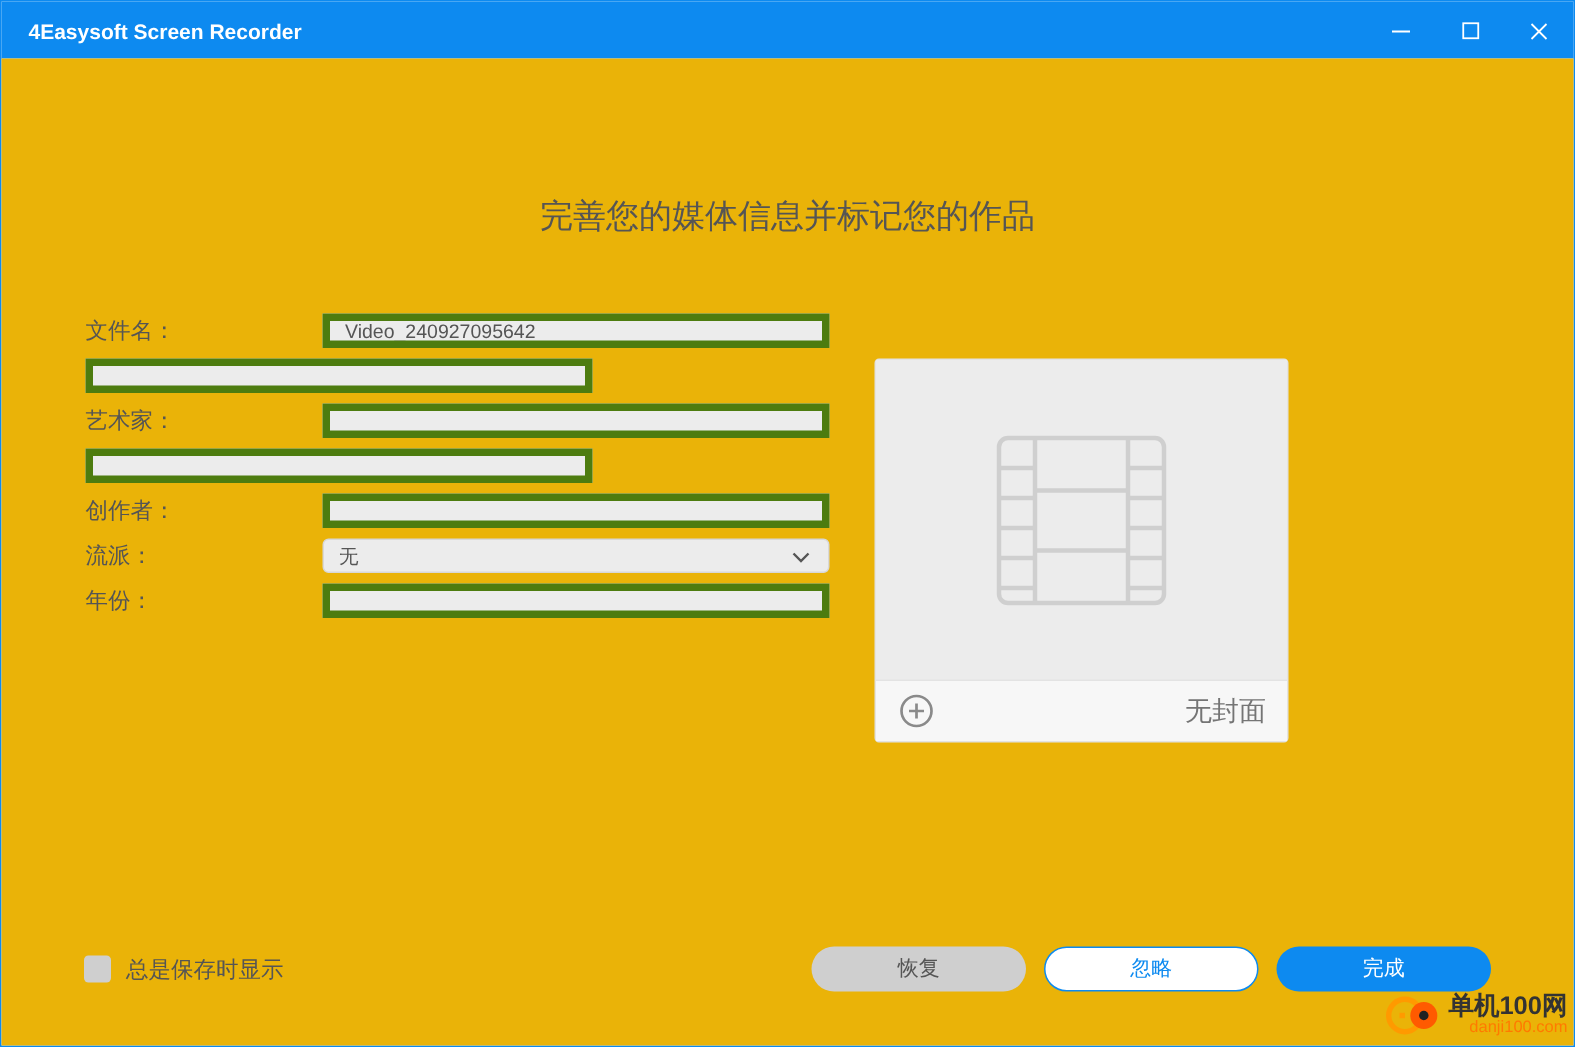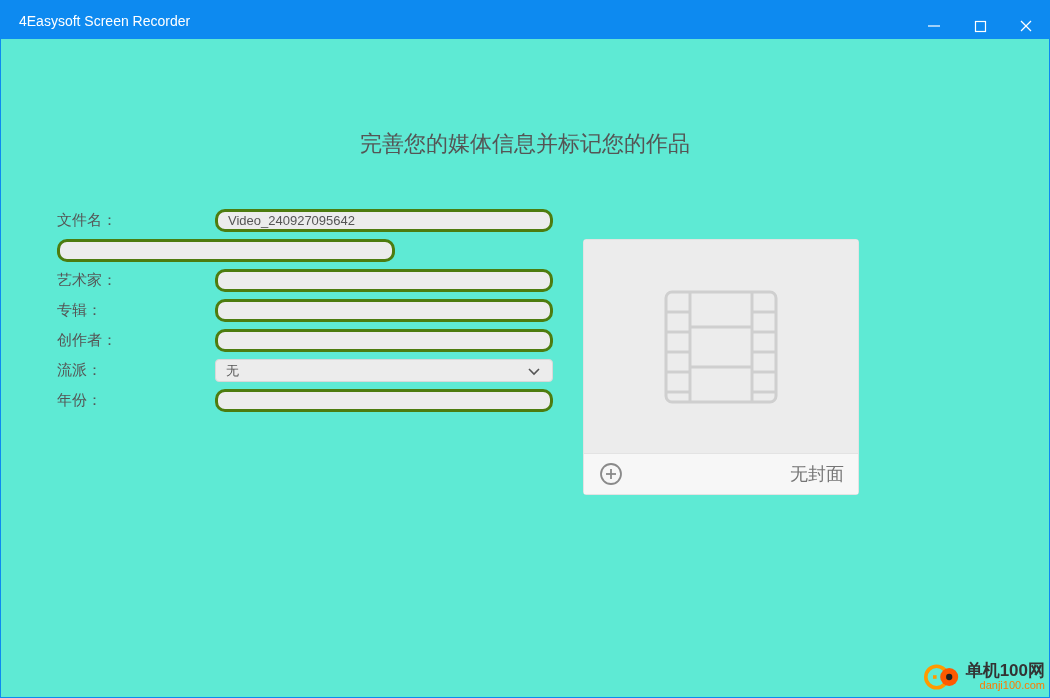--- a/index.html
+++ b/index.html
@@ -1,29 +1,29 @@
 <!DOCTYPE html>
 <html><head>
 <meta charset="utf-8">
 <style>
   * { margin: 0; padding: 0; box-sizing: border-box; }
   html, body { width: 1050px; height: 698px; font-family: "Microsoft YaHei", "PingFang SC", Arial, sans-serif; background: #fff; overflow: hidden; }
   .window { width: 1050px; height: 698px; border: 1px solid #0d8af0; display: flex; flex-direction: column; position: relative; }
-  .titlebar { height: 38px; background: #0d8af0; display: flex; justify-content: space-between; color: #fff; padding: 12px 0 0 18px; }
+  .titlebar { height: 38px; background: #0d8af0; display: flex; align-items: center; justify-content: space-between; color: #fff; padding: 1px 0 0 18px; font-weight: bold; }
   .titlebar-title { font-size: 14px; }
   .win-controls { display: flex; height: 100%; }
   .win-btn { width: 46px; display: flex; align-items: center; justify-content: center; cursor: pointer; }
   .win-btn svg { stroke: #fff; stroke-width: 1.2; fill: none; }
-  .content { flex: 1; background: #5eead4; display: flex; flex-direction: column; }
+  .content { flex: 1; background: #eab308; display: flex; flex-direction: column; }
   .heading { text-align: center; font-size: 22px; color: #555; margin-top: 90px; margin-bottom: 50px; font-weight: 400; }
   .form-area { display: flex; padding: 0 120px 0 56px; gap: 30px; }
   .form-left { flex: 0 0 auto; }
   .form-row { display: flex; align-items: center; margin-bottom: 7px; }
   .form-label { width: 158px; font-size: 15px; color: #555; }
-  .text-input { width: 338px; height: 23px; border: 3px solid #4d7c0f; border-radius: 10px; padding: 0 10px; font-size: 13px; background: #ececec; color: #555; outline: none; }
+  .text-input { width: 338px; height: 23px; border: 5px solid #4d7c0f; border-radius: 0; padding: 0 10px; font-size: 13px; background: #ececec; color: #555; outline: none; }
   .select-input { width: 338px; height: 23px; border: 1px solid #d8d8d8; border-radius: 4px; padding: 0 10px; font-size: 13px; background: #ececec; color: #555; outline: none; display: flex; align-items: center; justify-content: space-between; cursor: pointer; }
   .textarea-input { width: 338px; height: 76px; border: 1px solid #d8d8d8; border-radius: 4px; padding: 6px 10px; font-size: 13px; background: #ececec; color: #555; outline: none; resize: none; }
   .form-row-top { align-items: flex-start; }
   .form-row-top .form-label { padding-top: 2px; }
   .cover-panel { width: 276px; height: 256px; border: 1px solid #e3e3e3; border-radius: 3px; display: flex; flex-direction: column; margin-top: 30px; }
   .cover-preview { flex: 1; background: #ececec; display: flex; align-items: center; justify-content: center; border-bottom: 1px solid #e3e3e3; }
   .cover-footer { height: 40px; display: flex; align-items: center; justify-content: space-between; padding: 0 14px; background: #f7f7f7; }
   .add-cover-btn { width: 26px; height: 26px; cursor: pointer; display:flex; align-items:center; justify-content:center; }
   .no-cover-text { font-size: 18px; color: #757575; }
   .footer { display: flex; align-items: center; justify-content: space-between; padding: 0 55px 0 55px; position: absolute; bottom: 36px; left: 0; right: 0; }
@@ -84,21 +84,20 @@
         <div class="form-row">
           <input class="text-input" type="text" value="" style="">
         </div>
 
         <div class="form-row">
           <div class="form-label">艺术家：</div>
           <input class="text-input" type="text" value="" style="">
         </div>
 
         <div class="form-row">
-          <div class="form-label">专辑：</div>
           <input class="text-input" type="text" value="" style="">
         </div>
 
         <div class="form-row">
           <div class="form-label">创作者：</div>
           <input class="text-input" type="text" value="" style="">
         </div>
 
         <div class="form-row">
           <div class="form-label">流派：</div>
@@ -146,20 +145,31 @@
               <circle cx="12" cy="12" r="10"></circle>
               <line x1="12" y1="7" x2="12" y2="17"></line>
               <line x1="7" y1="12" x2="17" y2="12"></line>
             </svg>
           </div>
           <div class="no-cover-text">无封面</div>
         </div>
       </div>
     </div>
 
+    <div class="footer">
+      <div class="always-show">
+        <div class="checkbox"></div>
+        <div class="always-show-label">总是保存时显示</div>
+      </div>
+      <div class="footer-buttons">
+        <button class="btn btn-restore">恢复</button>
+        <button class="btn btn-ignore">忽略</button>
+        <button class="btn btn-done">完成</button>
+      </div>
+    </div>
 
   </div>
 
   <div class="watermark">
     <svg class="wm-logo" viewBox="0 0 40 40">
       <circle cx="14" cy="20" r="12" fill="none" stroke="#ff9a00" stroke-width="4"></circle>
       <circle cx="28" cy="20" r="10" fill="#ff5a00"></circle>
       <circle cx="28" cy="20" r="3.5" fill="#222"></circle>
       <rect x="10" y="18" width="4" height="4" fill="#ff9a00"></rect>
     </svg>

